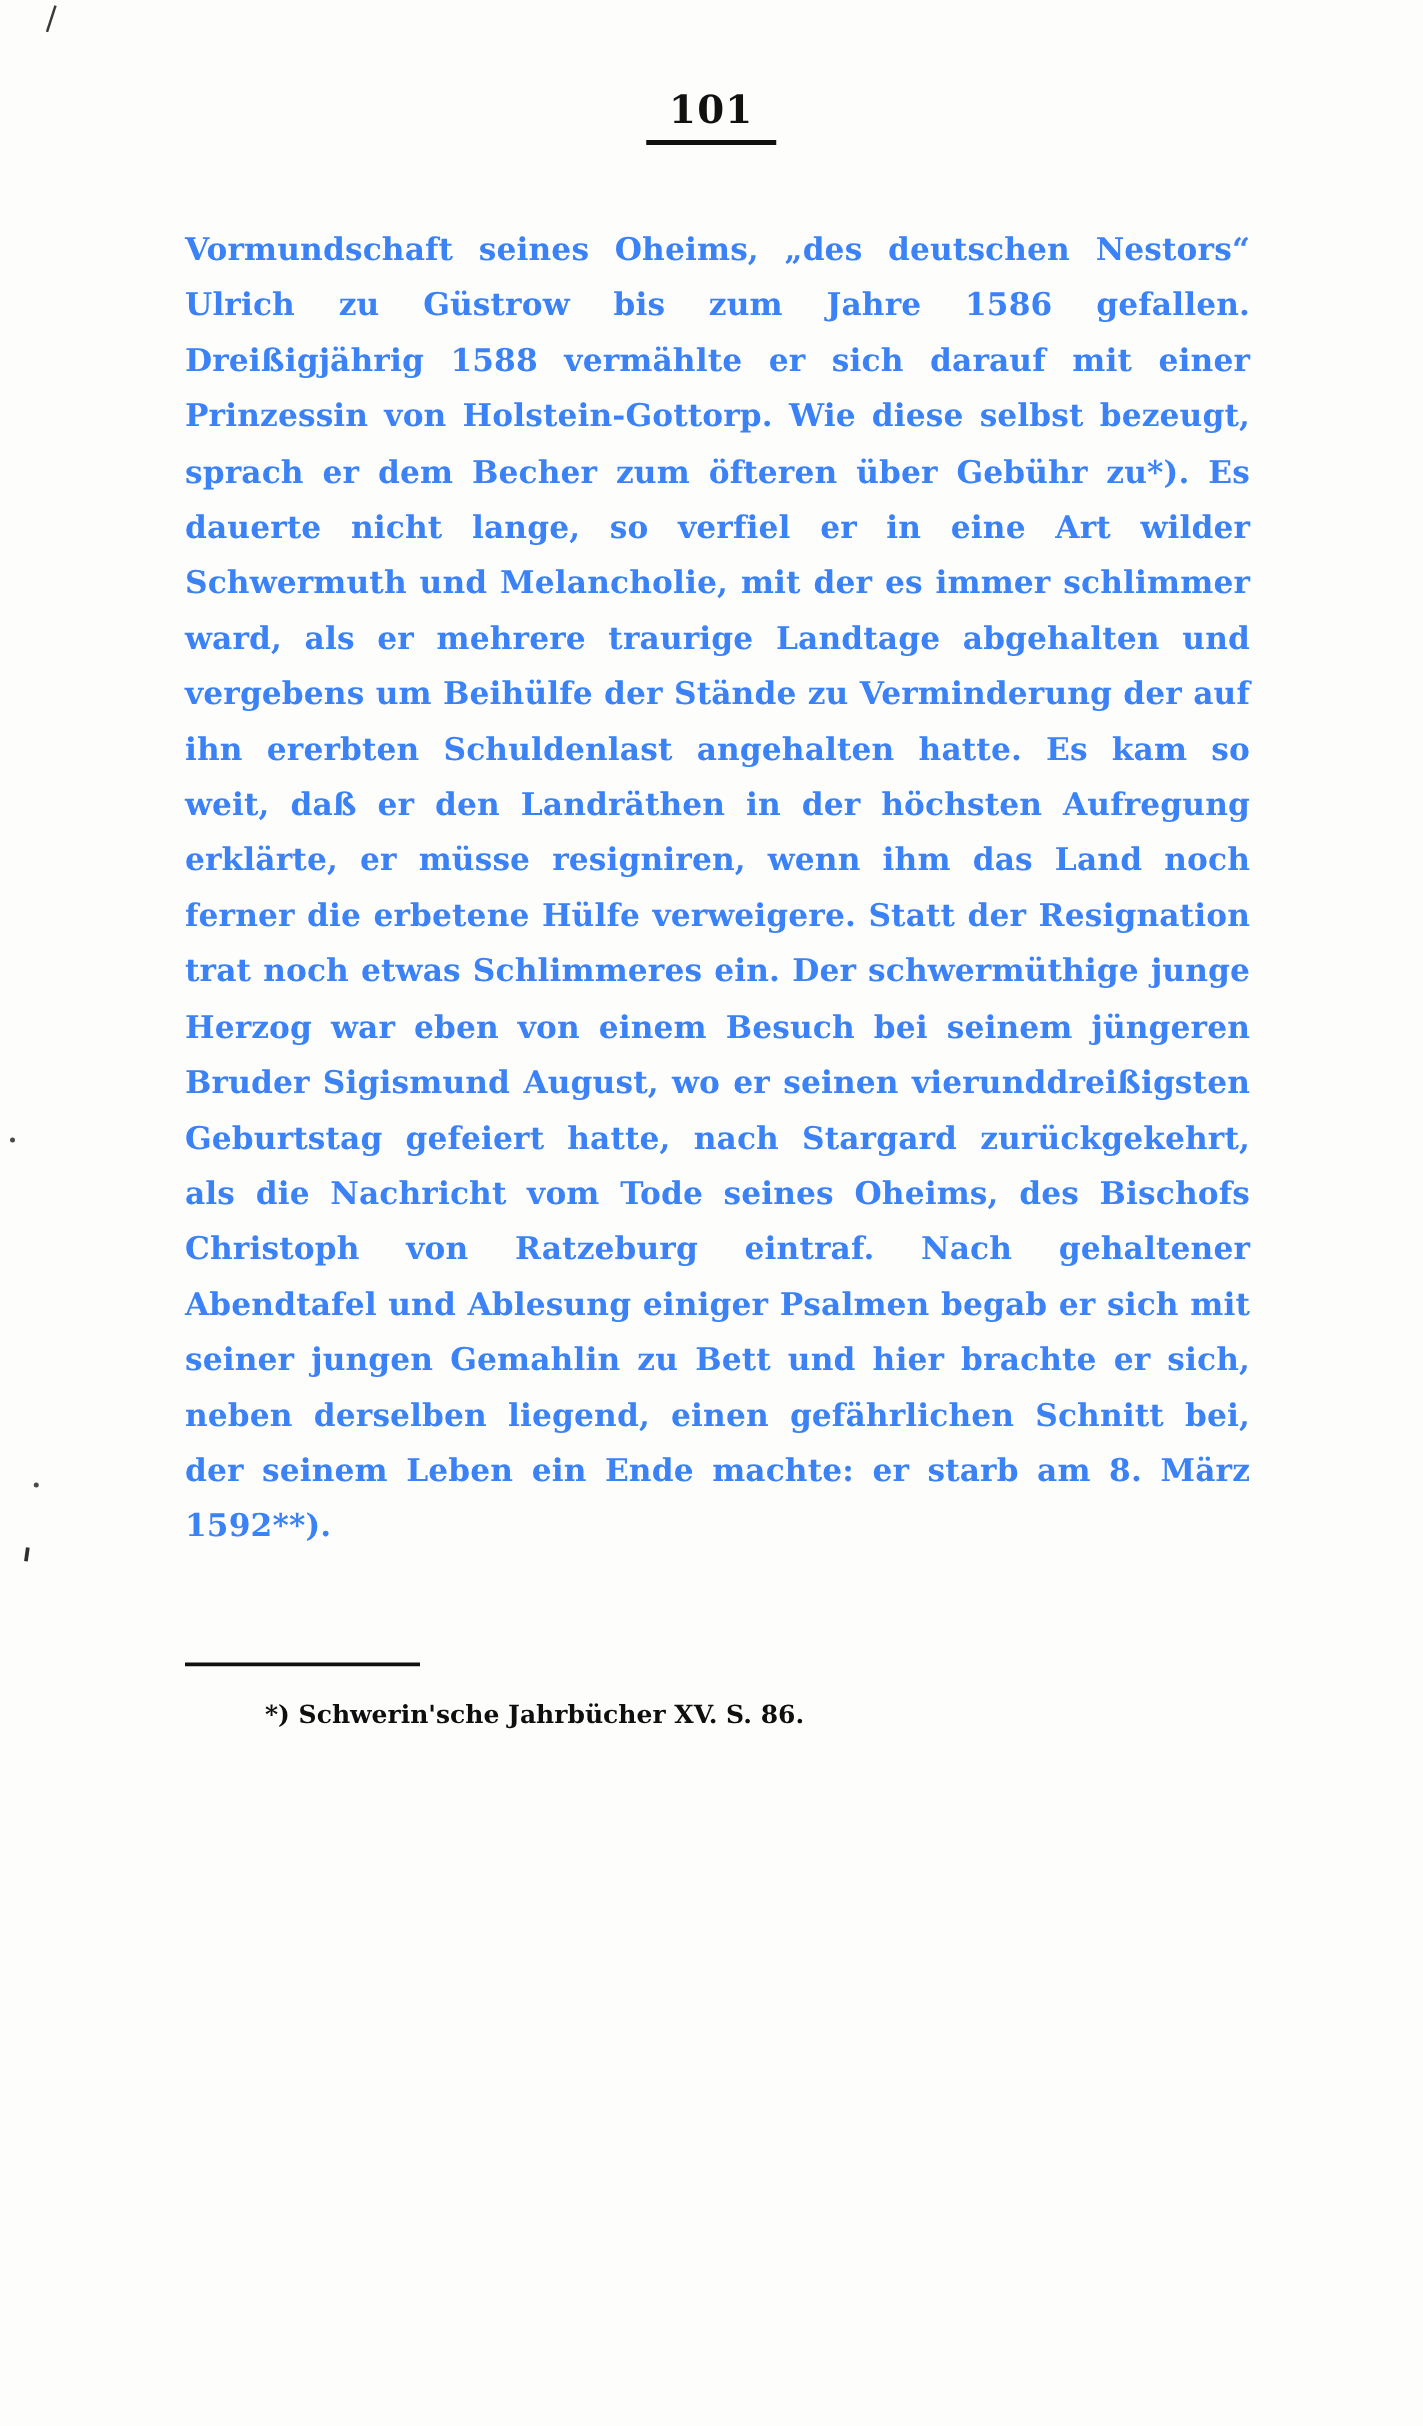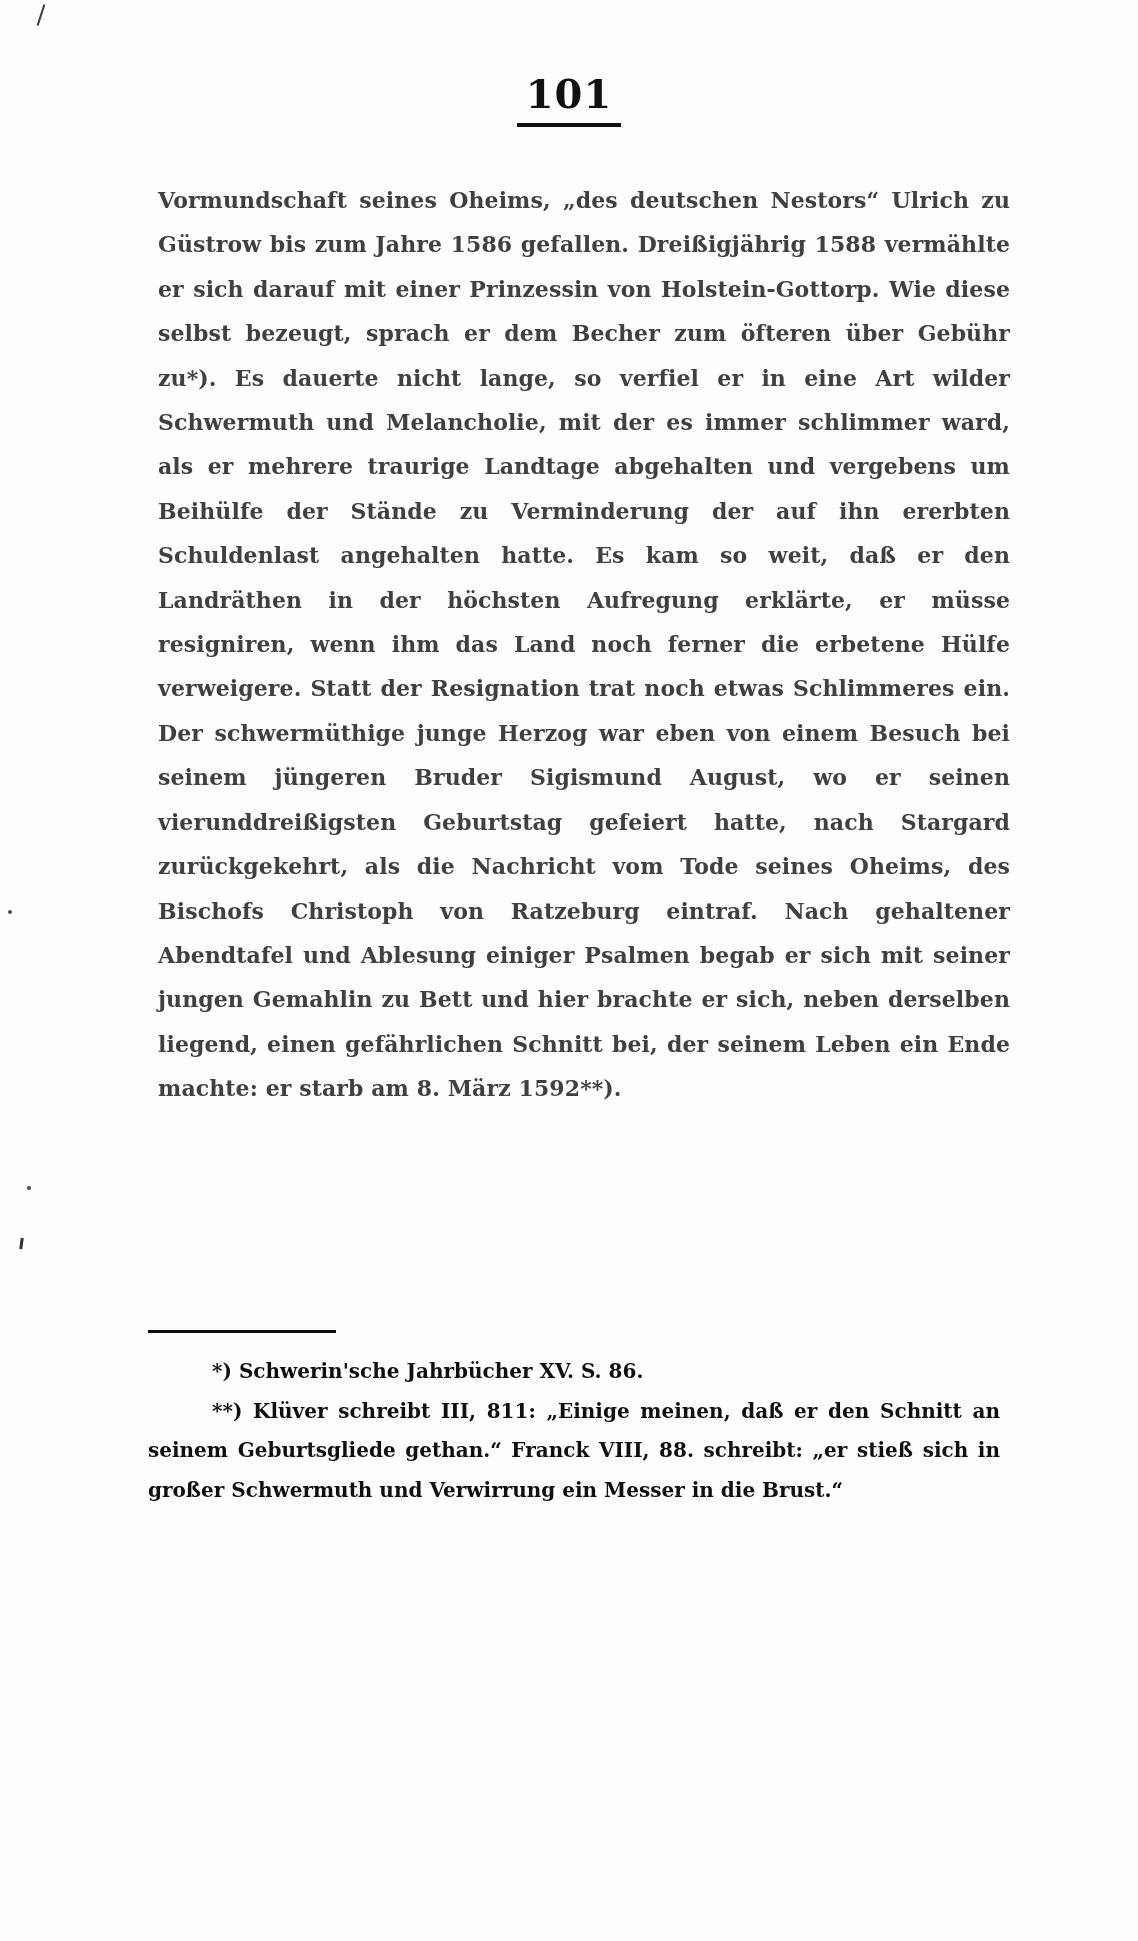--- a/index.html
+++ b/index.html
@@ -41,45 +41,44 @@
 
   .page-number-block {
     position: absolute;
     left: 0; right: 0;
     top: 70px;
     text-align: center;
   }
   .page-number {
     display: inline-block;
     font-family: "DejaVu Serif", serif;
-    font-size: 40px;
+    font-size: 31px;
     font-weight: bold;
     letter-spacing: 1px;
     color: #111;
     padding-bottom: 4px;
   }
   .page-number-rule {
     width: 104px;
     height: 4px;
     background: #111;
     margin: 2px auto 0 auto;
   }
 
   .body-text {
     position: absolute;
     left: 148px;
     top: 178px;
     width: 852px;
     font-family: "DejaVu Serif", serif;
-    font-size: 22px;
+    font-size: 25px;
     line-height: 44.4px;
     text-align: justify;
-    color: #404040;
+    color: #3b82f6;
     letter-spacing: 0.1px;
-    margin-left: 10px;
   }
   .body-text p {
     margin: 0;
     text-indent: 0;
   }
   
   .fr {
     font-family: "DejaVu Serif", serif;
     font-weight: 600;
   }
@@ -123,16 +122,15 @@
   </div>
 
   <div class="body-text">
     <p class="fr">Vormundschaft seines Oheims, „des deutschen Nestors“ Ulrich zu Güstrow bis zum Jahre 1586 gefallen. Dreißigjährig 1588 vermählte er sich darauf mit einer Prinzessin von Holstein-Gottorp. Wie diese selbst bezeugt, sprach er dem Becher zum öfteren über Gebühr zu*). Es dauerte nicht lange, so verfiel er in eine Art wilder Schwermuth und Melancholie, mit der es immer schlimmer ward, als er mehrere traurige Landtage abgehalten und vergebens um Beihülfe der Stände zu Verminderung der auf ihn ererbten Schuldenlast angehalten hatte. Es kam so weit, daß er den Landräthen in der höchsten Aufregung erklärte, er müsse resigniren, wenn ihm das Land noch ferner die erbetene Hülfe verweigere. Statt der Resignation trat noch etwas Schlimmeres ein. Der schwermüthige junge Herzog war eben von einem Besuch bei seinem jüngeren Bruder Sigismund August, wo er seinen vierunddreißigsten Geburtstag gefeiert hatte, nach Stargard zurückgekehrt, als die Nachricht vom Tode seines Oheims, des Bischofs Christoph von Ratzeburg eintraf. Nach gehaltener Abendtafel und Ablesung einiger Psalmen begab er sich mit seiner jungen Gemahlin zu Bett und hier brachte er sich, neben derselben liegend, einen gefährlichen Schnitt bei, der seinem Leben ein Ende machte: er starb am 8. März 1592**).</p>
   </div>
 
   <div class="footnote-rule"></div>
 
   <div class="footnotes">
     <p class="fr fn-indent">*) Schwerin'sche Jahrbücher XV. S. 86.</p>
-    <p class="fr fn-indent">**) Klüver schreibt III, 811: „Einige meinen, daß er den Schnitt an seinem Geburtsgliede gethan.“ Franck VIII, 88. schreibt: „er stieß sich in großer Schwermuth und Verwirrung ein Messer in die Brust.“</p>
   </div>
 
 </div>
 
 </body></html>

